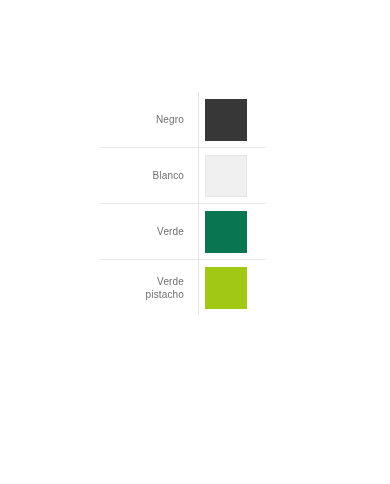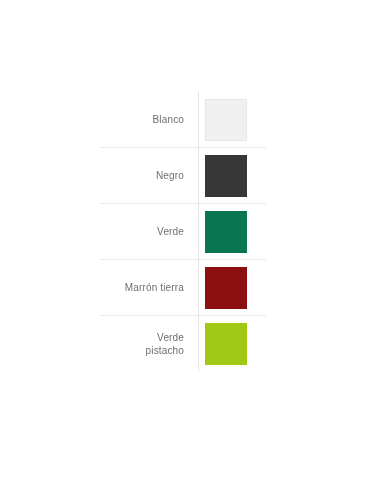--- a/index.html
+++ b/index.html
@@ -69,48 +69,40 @@
   .swatch.has-outline {
     border: 1px solid #e6e6e6;
   }
 </style>
 </head>
 <body>
 
 <div id="color-options-panel">
     <div class="option-row">
       <div class="option-label-cell">
+        <span class="option-label">Negro</span>
+      </div>
+      <div class="option-swatch-cell">
+        <span class="swatch" style="background: rgb(55, 55, 55);"></span>
+      </div>
+    </div>
+    <div class="option-row">
+      <div class="option-label-cell">
         <span class="option-label">Blanco</span>
       </div>
       <div class="option-swatch-cell">
         <span class="swatch has-outline" style="background: rgb(240, 240, 240);"></span>
       </div>
     </div>
     <div class="option-row">
       <div class="option-label-cell">
-        <span class="option-label">Negro</span>
-      </div>
-      <div class="option-swatch-cell">
-        <span class="swatch" style="background: rgb(55, 55, 55);"></span>
-      </div>
-    </div>
-    <div class="option-row">
-      <div class="option-label-cell">
         <span class="option-label">Verde</span>
       </div>
       <div class="option-swatch-cell">
         <span class="swatch" style="background: rgb(9, 117, 81);"></span>
-      </div>
-    </div>
-    <div class="option-row">
-      <div class="option-label-cell">
-        <span class="option-label">Marrón tierra</span>
-      </div>
-      <div class="option-swatch-cell">
-        <span class="swatch" style="background: rgb(140, 16, 18);"></span>
       </div>
     </div>
     <div class="option-row">
       <div class="option-label-cell">
         <span class="option-label">Verde
 pistacho</span>
       </div>
       <div class="option-swatch-cell">
         <span class="swatch" style="background: rgb(160, 200, 20);"></span>
       </div>

